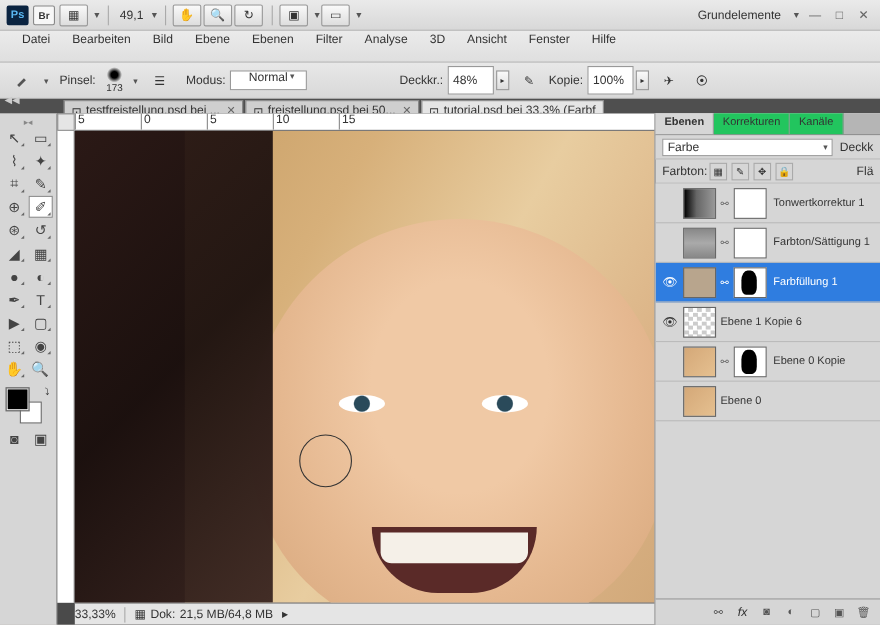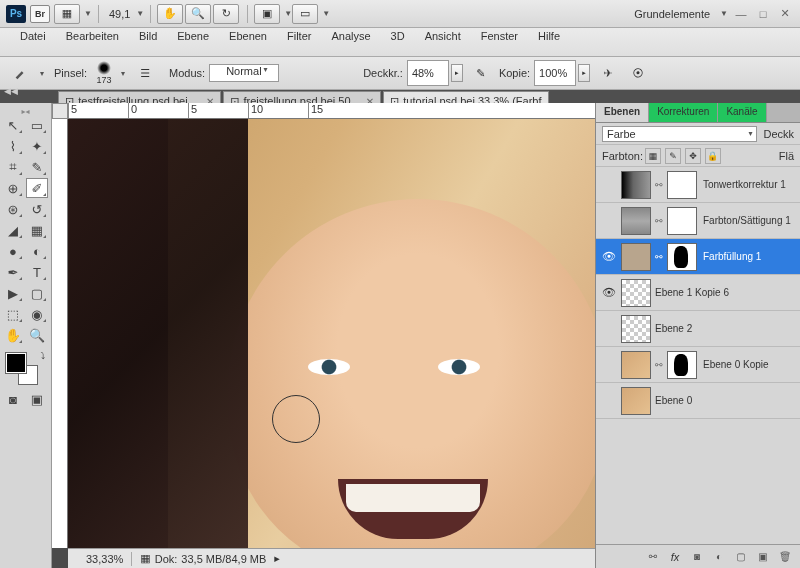--- a/index.html
+++ b/index.html
@@ -50,21 +50,21 @@
 .ruler-corner{position:absolute;top:0;left:0;width:16px;height:16px;background:#e5e5e5;border:1px solid #888}
 .canvas{position:absolute;top:16px;left:16px;right:0;bottom:20px;background:#3a2b28;overflow:hidden}
 .photo{position:absolute;top:0;left:100px;right:0;bottom:0;background:linear-gradient(120deg,#c9a068 0%,#d7b07a 20%,#e8cda0 40%,#dcb588 60%,#c39866 100%)}
 .face{position:absolute;top:80px;left:60px;width:380px;height:380px;background:radial-gradient(ellipse at 50% 40%,#f0c9a5 30%,#e5b890 60%,#d4a478 100%);border-radius:50% 50% 45% 45%}
 .eye{position:absolute;width:42px;height:16px;background:radial-gradient(circle at center,#2a4a5a 30%,#fff 35%,#fff 100%);border-radius:50%;top:160px}
 .eye.l{left:80px}.eye.r{left:210px}
 .smile{position:absolute;top:280px;left:110px;width:150px;height:60px;background:#5a2a28;border-radius:0 0 80px 80px}
 .teeth{position:absolute;top:285px;left:118px;width:134px;height:28px;background:#f5f0e8;border-radius:0 0 10px 10px}
 .dark-area{position:absolute;top:0;left:0;width:180px;bottom:0;background:linear-gradient(135deg,#2a1815,#1a0f0d,#3a2520);opacity:0.95}
 .brush-cursor{position:absolute;top:276px;left:204px;width:48px;height:48px;border:1px solid #333;border-radius:50%}
-.statusbar{position:absolute;bottom:0;left:16px;right:0;height:20px;background:#e5e5e5;border-top:1px solid #999;display:flex;align-items:center;padding:0 18px;font-size:10px}
+.statusbar{position:absolute;bottom:0;left:16px;right:0;height:20px;background:#e5e5e5;border-top:1px solid #999;display:flex;align-items:center;padding:0 0;font-size:10px}
 .status-sep{width:1px;height:14px;background:#aaa;margin:0 8px}
 .panels{width:205px;background:#d6d6d6;border-left:1px solid #888;display:flex;flex-direction:column;position:absolute;right:0;top:0;bottom:0}
 .panel-tabs{height:20px;background:#b5b5b5;display:flex;border-bottom:1px solid #888}
 .ptab{padding:3px 8px;background:#22c55e;border-right:1px solid #999;font-size:10px}
 .ptab.active{background:#d6d6d6;font-weight:bold}
 .panel-row{height:22px;display:flex;align-items:center;padding:0 6px;border-bottom:1px solid #bbb;background:#d6d6d6}
 .panel-dd{flex:1;height:16px;border:1px solid #999;background:#fff;padding:0 4px;display:flex;align-items:center;justify-content:space-between;margin-right:6px}
 .lock-row{height:22px;display:flex;align-items:center;padding:0 6px;border-bottom:1px solid #bbb;font-size:10px}
 .lock-icon{width:16px;height:16px;border:1px solid #aaa;margin:0 2px;display:flex;align-items:center;justify-content:center;font-size:9px}
 .layers{flex:1;overflow-y:auto;background:#d6d6d6}
@@ -302,21 +302,21 @@
         </div>
       </div>
       <div class="dark-area"></div>
       <div class="brush-cursor"></div>
     </div>
     <div class="statusbar">
       <span>33,33%</span>
       <div class="status-sep"></div>
       <span style="margin-right:4px">▦</span>
       <span>Dok:</span>
-      <span style="margin-left:4px">33,5 MB/84,9 MB</span>
+      <span style="margin-left:4px">21,5 MB/64,8 MB</span>
       <span style="margin-left:8px">▸</span>
       <div class="spacer"></div>
       <span>◀</span>
       <span style="margin:0 30px;color:#aaa">▬▬▬</span>
       <span>▶</span>
     </div>
   </div>
 
   <div class="panels">
     <div class="panel-tabs">
@@ -363,26 +363,20 @@
   <span class="lname">Farbfüllung 1</span>
         </div>
         <div class="layer">
           <div class="vis">👁</div>
   <div class="thumb checker"></div>
 
   <span class="lname">Ebene 1 Kopie 6</span>
         </div>
         <div class="layer">
           <div class="vis"></div>
-  <div class="thumb checker"></div>
-
-  <span class="lname">Ebene 2</span>
-        </div>
-        <div class="layer">
-          <div class="vis"></div>
   <div class="thumb img"></div>
   <span class="link-i">⚯</span>
           <div class="mask partial"></div>
   <span class="lname">Ebene 0 Kopie</span>
         </div>
         <div class="layer">
           <div class="vis"></div>
   <div class="thumb img"></div>
 
   <span class="lname">Ebene 0</span>

